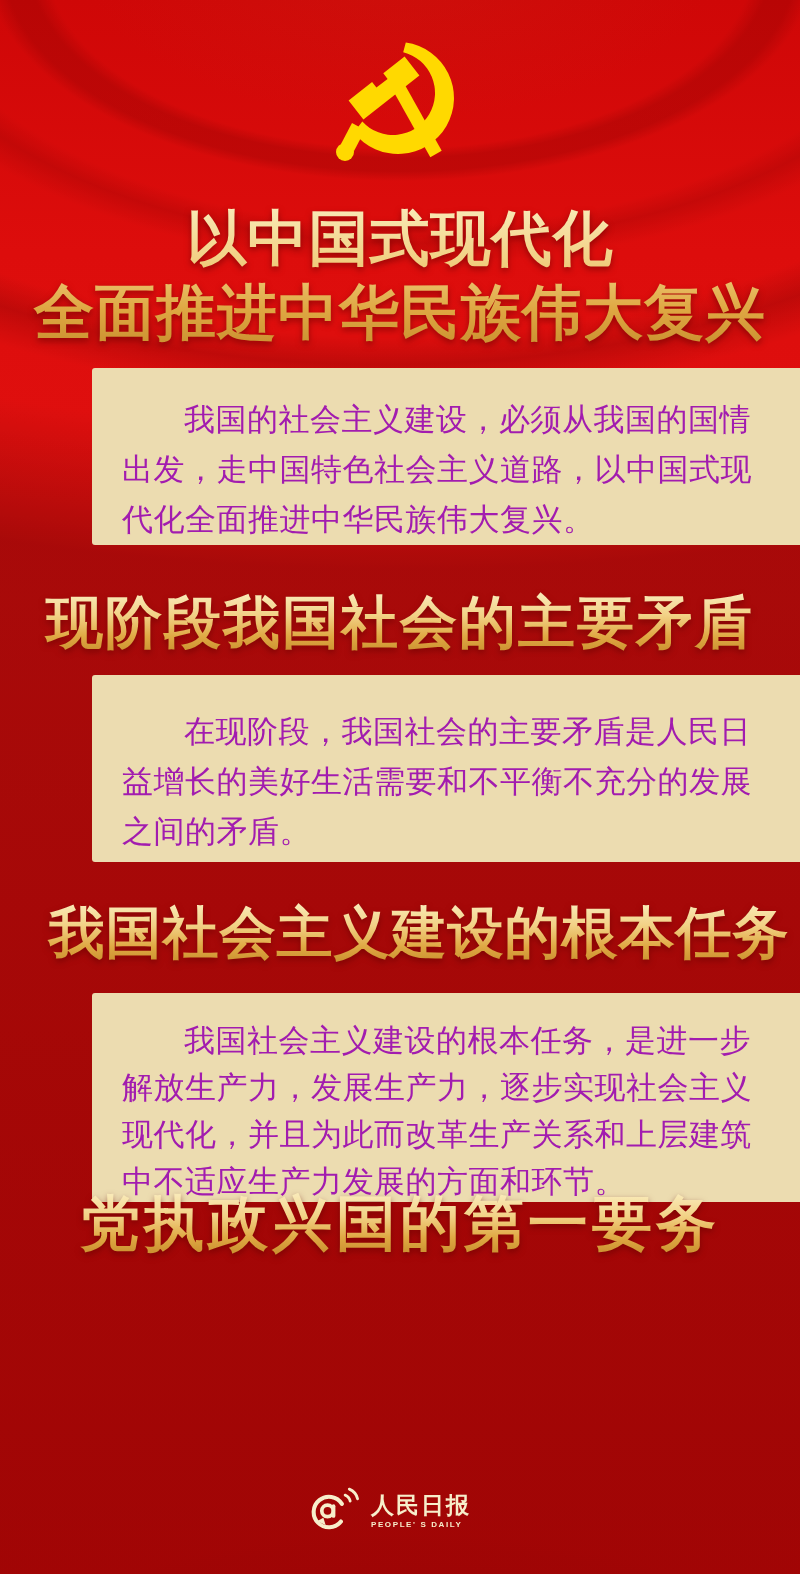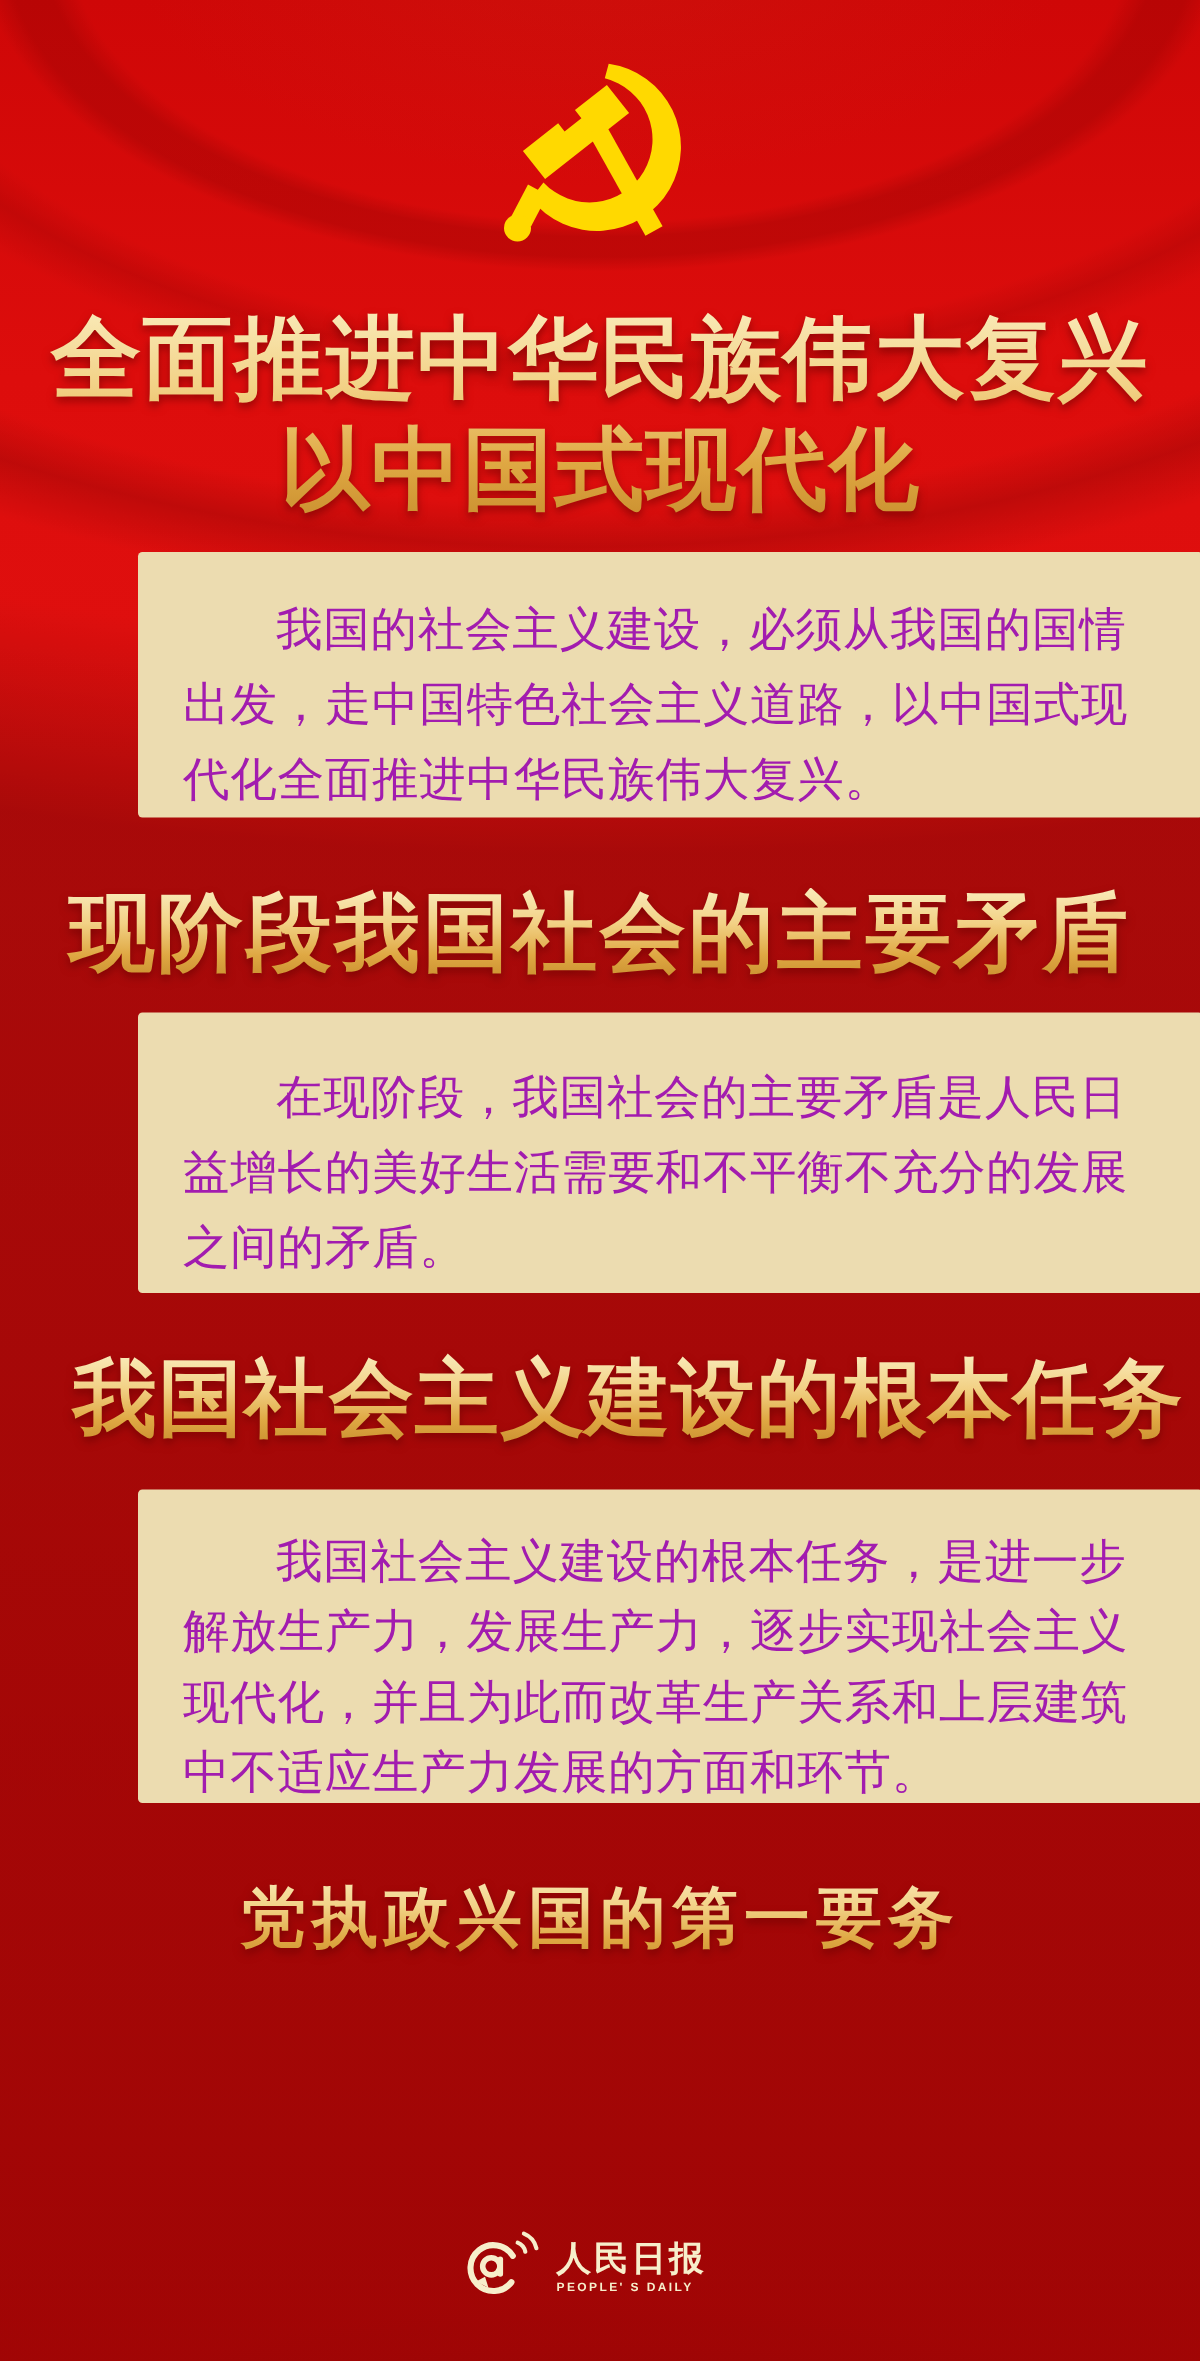--- a/index.html
+++ b/index.html
@@ -23,21 +23,21 @@
     font-family:"Liberation Serif",serif;font-weight:900;text-align:center;
     background:linear-gradient(180deg,#f9e9b6 4%,#f2d185 38%,#dfa843 72%,#c98e2e 100%);
     -webkit-background-clip:text;background-clip:text;color:transparent;
     filter:drop-shadow(0 3px 3px rgba(95,0,0,.55));
     width:800px;left:0;position:absolute;white-space:nowrap;
   }
   .main-title{top:202px;font-size:60px;line-height:74px;letter-spacing:1px;}
   .sec-heading{font-size:57px;line-height:62px;}
   .h-pos-1{top:592px;letter-spacing:2px;}
   .h-pos-2{top:902px;font-size:56px;letter-spacing:1px;padding-left:19px;}
-  .h-pos-3{top:1248px;font-size:44px;letter-spacing:4px;}
+  .h-pos-3{top:1193px;font-size:60px;letter-spacing:4px;}
 
   .panel{
     position:absolute;left:45px;width:710px;box-sizing:border-box;
     background:#ecdcb0;border-radius:3px;
     color:#a21caf;font-size:31px;line-height:50px;
     padding:0 30px;letter-spacing:.5px;margin-left:47px;
   }
   .panel p{margin:0;text-indent:2em;}
   .p-pos-0{top:368px;height:177px;padding-top:27px;}
   .p-pos-1{top:675px;height:187px;padding-top:32px;}
@@ -69,22 +69,22 @@
         <circle cx="35" cy="124" r="9"></circle>
 
         <path d="M 38.6 72.6 L 62.1 54.1 L 66.4 59.6 L 77.6 50.9 L 73.3 45.3 L 94.6 28.6 L 109.4 47.4 L 53.4 91.4 Z"></path>
 
         <path d="M 82.3 61.2 L 93.7 54.8 L 131.7 122.8 L 120.3 129.2 Z"></path>
       </g>
     </svg>
   </div>
 
   <div class="gold-text main-title">
+    <div>以中国式现代化</div>
     <div>全面推进中华民族伟大复兴</div>
-    <div>以中国式现代化</div>
   </div>
 
   <div class="panel p-pos-0">
     <p>我国的社会主义建设，必须从我国的国情出发，走中国特色社会主义道路，以中国式现代化全面推进中华民族伟大复兴。</p>
   </div>
 
   <div class="gold-text sec-heading h-pos-1">现阶段我国社会的主要矛盾</div>
   <div class="panel p-pos-1">
     <p>在现阶段，我国社会的主要矛盾是人民日益增长的美好生活需要和不平衡不充分的发展之间的矛盾。</p>
   </div>

